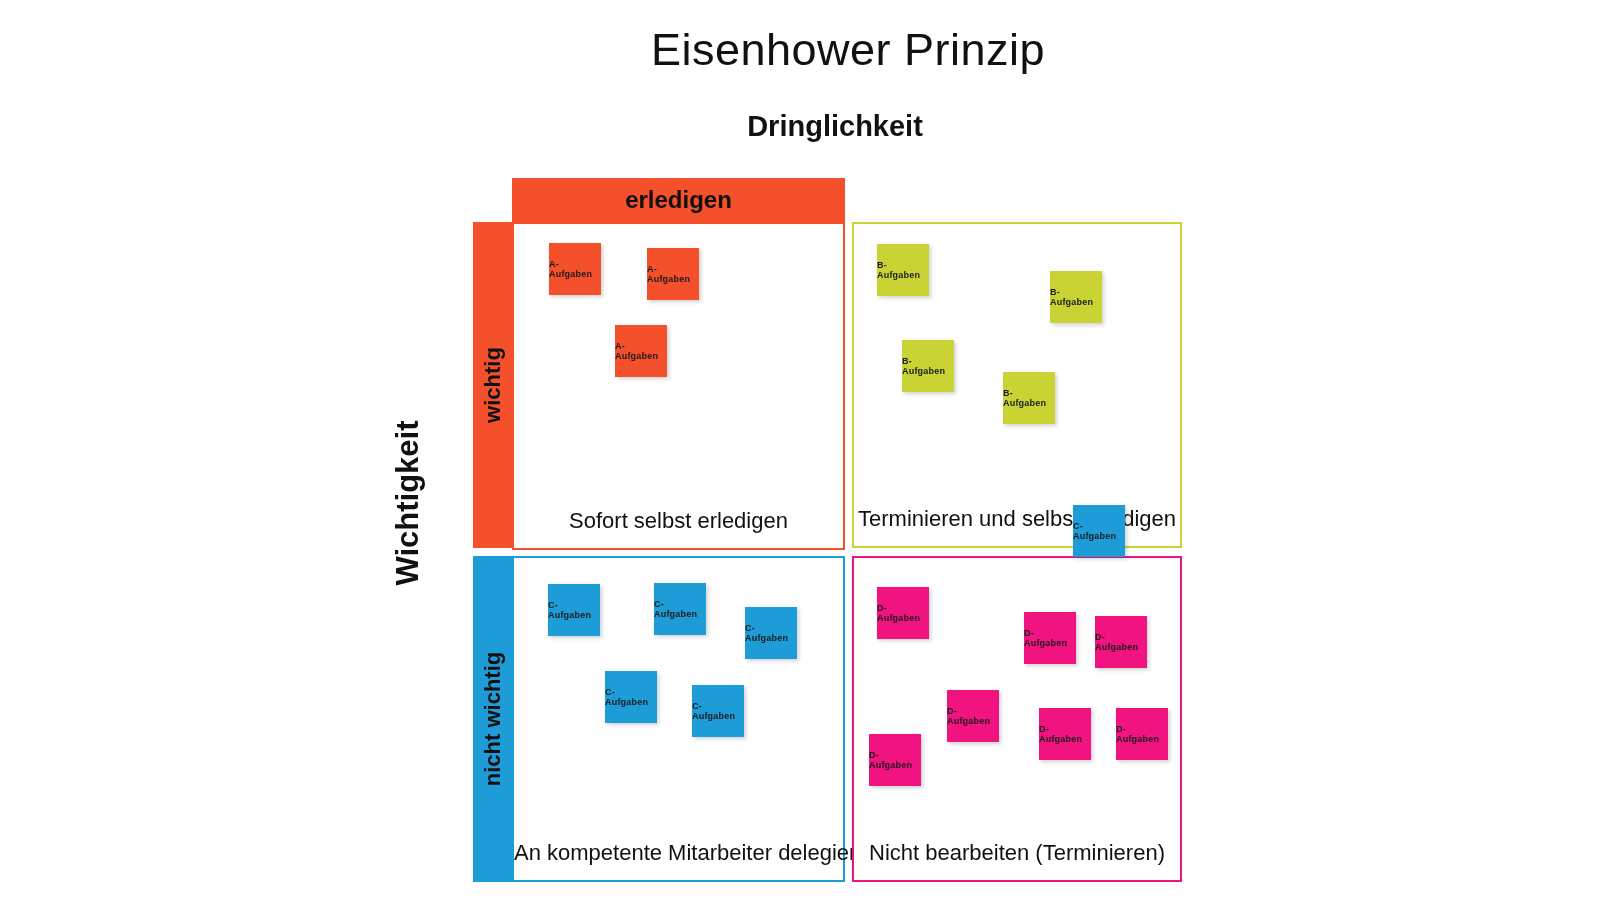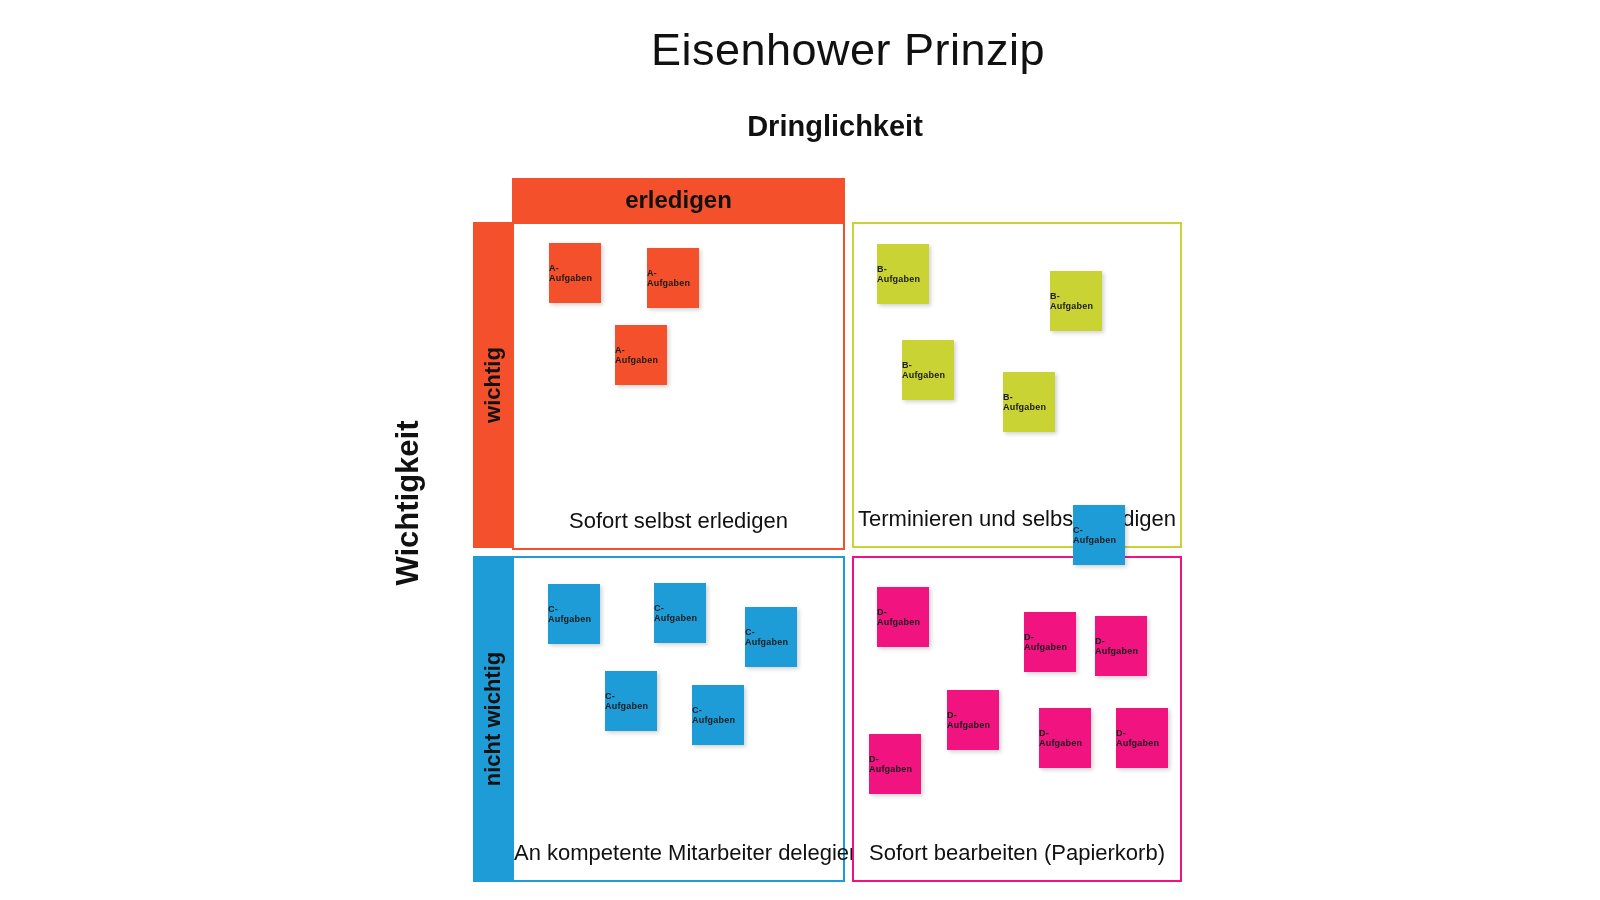--- a/index.html
+++ b/index.html
@@ -91,21 +91,21 @@
     bottom: 14px;
     text-align: center;
     font-size: 22px;
     font-weight: 400;
     white-space: nowrap;
   }
 
   .note {
     position: absolute;
     width: 52px;
-    height: 60px;
+    height: 52px;
     z-index: 5;
     display: flex;
     align-items: center;
     justify-content: center;
     font-size: 9px;
     font-weight: 600;
     letter-spacing: 0.2px;
     color: #1b1b1b;
     box-shadow: 2px 2px 4px rgba(0,0,0,0.18);
     cursor: pointer;
@@ -135,21 +135,21 @@
   <div class="abs quadrant" id="quadrant-tl">
     <div class="q-label">Sofort selbst erledigen</div>
   </div>
   <div class="abs quadrant" id="quadrant-tr">
     <div class="q-label">Terminieren und selbst erledigen</div>
   </div>
   <div class="abs quadrant" id="quadrant-bl">
     <div class="q-label">An kompetente Mitarbeiter delegieren</div>
   </div>
   <div class="abs quadrant" id="quadrant-br">
-    <div class="q-label">Sofort bearbeiten (Papierkorb)</div>
+    <div class="q-label">Nicht bearbeiten (Terminieren)</div>
   </div>
 
   <div id="notes-layer">
       <div class="note" style="left: 549px; top: 243px; background: rgb(244, 80, 44);">A-Aufgaben</div>
       <div class="note" style="left: 647px; top: 248px; background: rgb(244, 80, 44);">A-Aufgaben</div>
       <div class="note" style="left: 615px; top: 325px; background: rgb(244, 80, 44);">A-Aufgaben</div>
       <div class="note" style="left: 877px; top: 244px; background: rgb(201, 212, 52);">B-Aufgaben</div>
       <div class="note" style="left: 1050px; top: 271px; background: rgb(201, 212, 52);">B-Aufgaben</div>
       <div class="note" style="left: 902px; top: 340px; background: rgb(201, 212, 52);">B-Aufgaben</div>
       <div class="note" style="left: 1003px; top: 372px; background: rgb(201, 212, 52);">B-Aufgaben</div>

